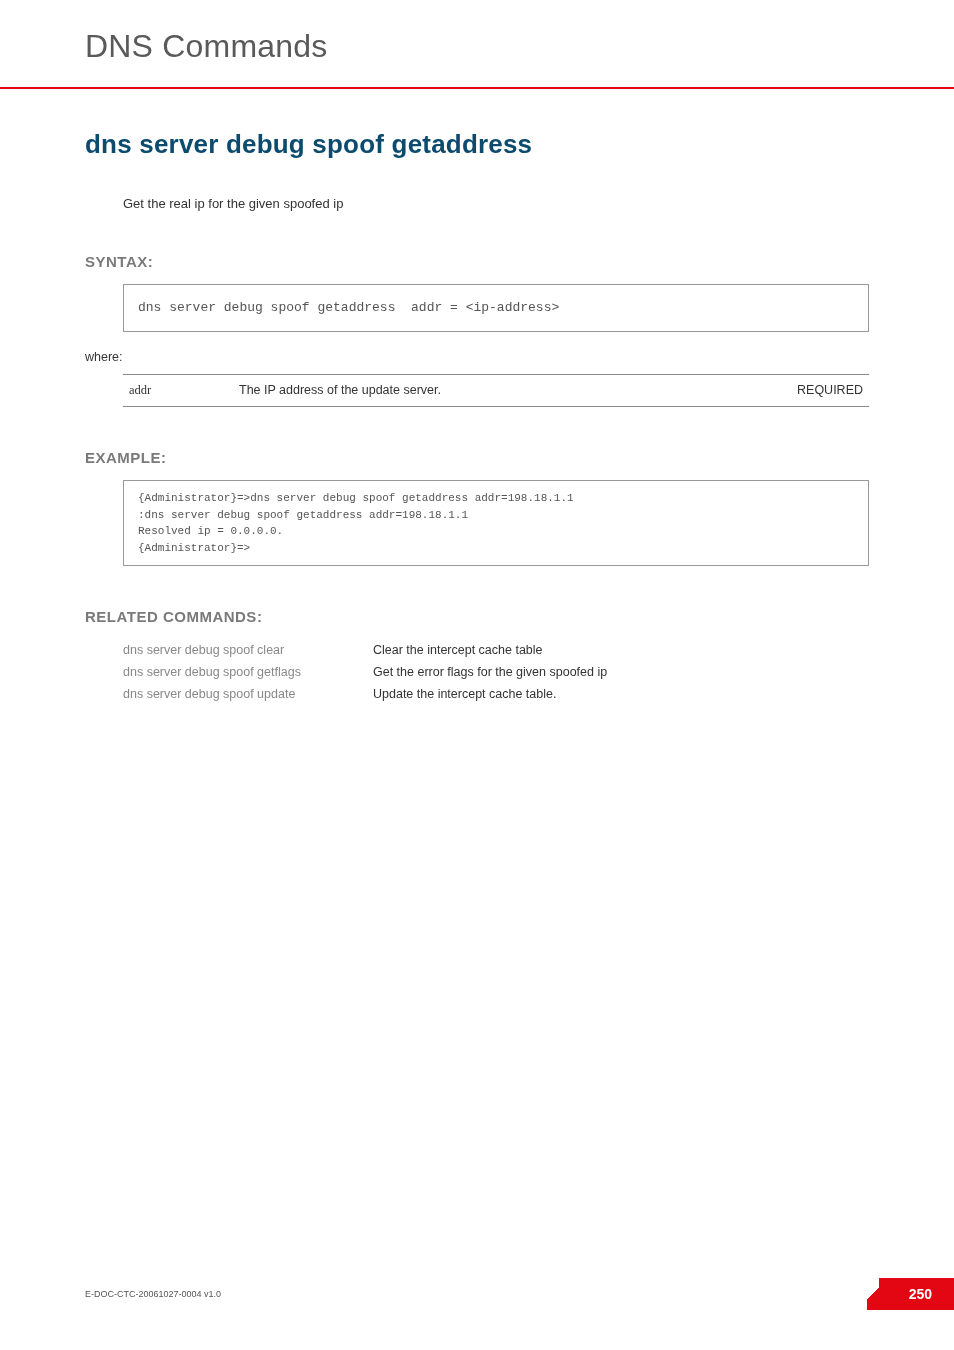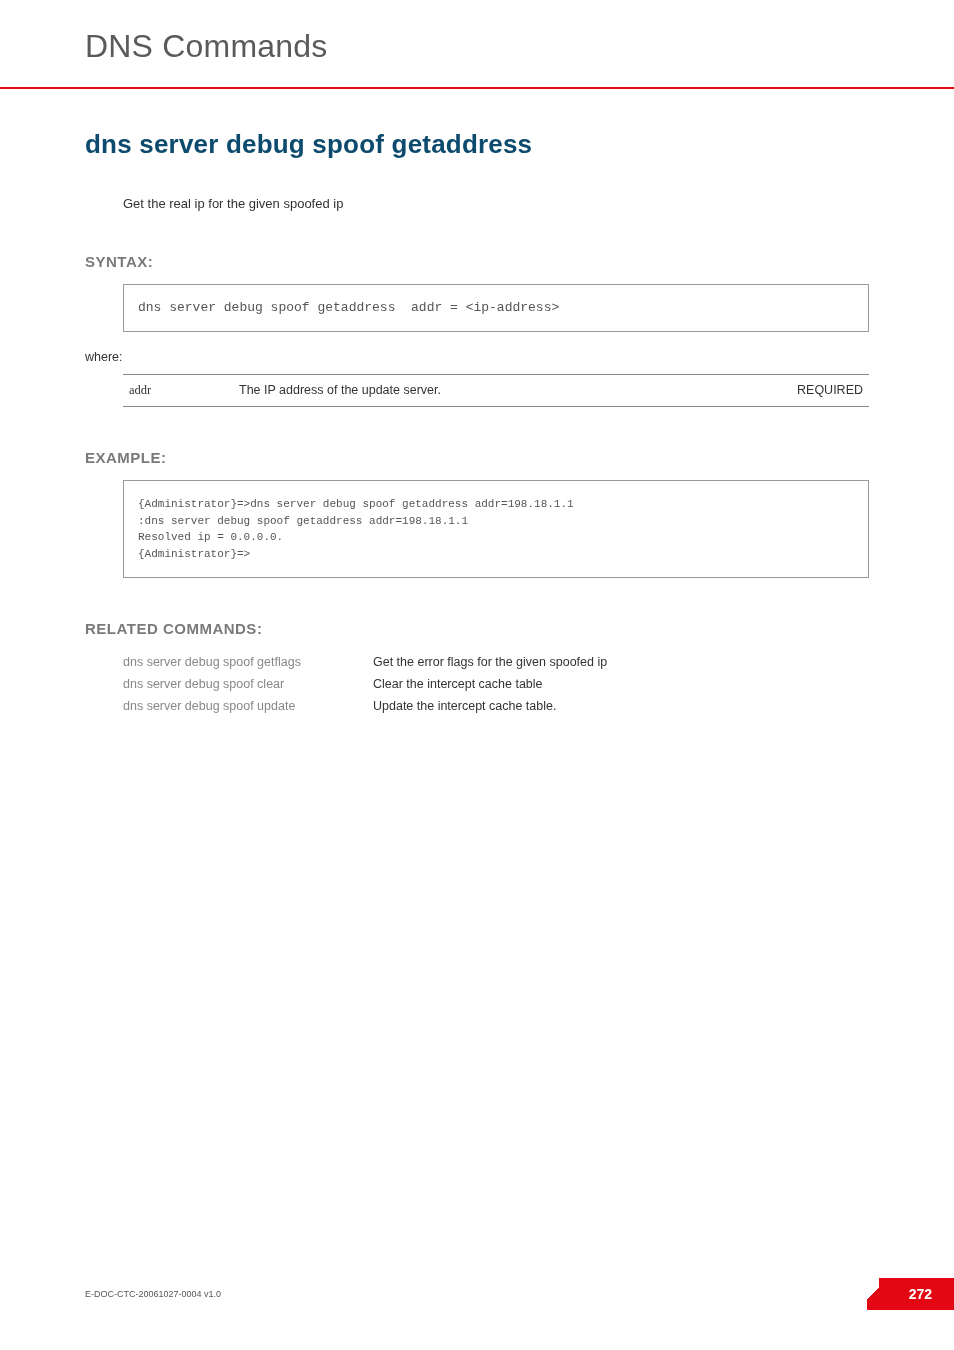--- a/index.html
+++ b/index.html
@@ -12,21 +12,21 @@
   .cmd-title { font-size: 26px; font-weight: bold; color: #0c4a6e; margin-bottom: 36px; letter-spacing: 0.2px; }
   .indent { padding-left: 38px; }
   .desc { font-size: 13px; color: #333; margin-bottom: 42px; }
   .section-label { font-size: 15px; font-weight: bold; color: #7a7a7a; letter-spacing: 0.5px; margin-bottom: 14px; }
   .code-box { border: 1px solid #999; padding: 12px 14px; font-family: "Courier New", Courier, monospace; font-size: 13px; color: #555; margin-left: 38px; margin-bottom: 18px; white-space: pre; line-height: 1.7; }
   .where { font-size: 12.5px; color: #333; margin: 0 0 10px 0; }
   .param-table { width: 100%; border-collapse: collapse; margin: 0 0 42px 38px; width: calc(100% - 38px); }
   .param-table td { border-top: 1px solid #888; border-bottom: 1px solid #888; padding: 8px 6px; font-size: 12.5px; vertical-align: top; }
   .param-table .col-name { width: 110px; font-family: Liberation Serif, serif; }
   .param-table .col-req { text-align: right; width: 110px; }
-  .example-box { border: 1px solid #999; padding: 15px 14px; font-family: "Courier New", Courier, monospace; font-size: 11px; color: #555; margin-left: 38px; margin-bottom: 42px; white-space: pre; line-height: 1.5; }
+  .example-box { border: 1px solid #999; padding: 9px 14px; font-family: "Courier New", Courier, monospace; font-size: 11px; color: #555; margin-left: 38px; margin-bottom: 42px; white-space: pre; line-height: 1.5; }
   .related-table { margin-left: 38px; border-collapse: collapse; }
   .related-table td { font-size: 12.5px; padding: 4px 18px 4px 0; vertical-align: top; }
   .related-table .cmd { color: #888; width: 250px; }
   .footer { position: absolute; bottom: 40px; left: 0; width: 100%; padding: 0 0 0 85px; display: flex; align-items: center; justify-content: space-between; }
   .doc-id { font-size: 9px; color: #555; }
   .page-badge { background: #e30613; color: #fff; font-weight: bold; font-size: 14px; padding: 8px 22px 8px 30px; position: relative; }
   .page-badge::before { content: ""; position: absolute; left: -12px; top: 0; bottom: 0; width: 12px; background: linear-gradient(135deg, transparent 50%, #e30613 50%); }
 </style>
 </head>
 <body>
@@ -59,33 +59,33 @@
   <div class="section-label">EXAMPLE:</div>
   <div class="example-box">{Administrator}=&gt;dns server debug spoof getaddress addr=198.18.1.1
 :dns server debug spoof getaddress addr=198.18.1.1
 Resolved ip = 0.0.0.0.
 {Administrator}=&gt;</div>
 
   <div class="section-label">RELATED COMMANDS:</div>
   <table class="related-table">
     <tbody>
           <tr>
+      <td class="cmd">dns server debug spoof clear</td>
+      <td>Clear the intercept cache table</td>
+    </tr>
+    <tr>
       <td class="cmd">dns server debug spoof getflags</td>
       <td>Get the error flags for the given spoofed ip</td>
-    </tr>
-    <tr>
-      <td class="cmd">dns server debug spoof clear</td>
-      <td>Clear the intercept cache table</td>
     </tr>
     <tr>
       <td class="cmd">dns server debug spoof update</td>
       <td>Update the intercept cache table.</td>
     </tr>
   </tbody>
       </table>
 </div>
 
 <div class="footer">
   <div class="doc-id">E-DOC-CTC-20061027-0004 v1.0</div>
-  <div class="page-badge">272</div>
+  <div class="page-badge">250</div>
 </div>
 
 </div>
 
 </body></html>

